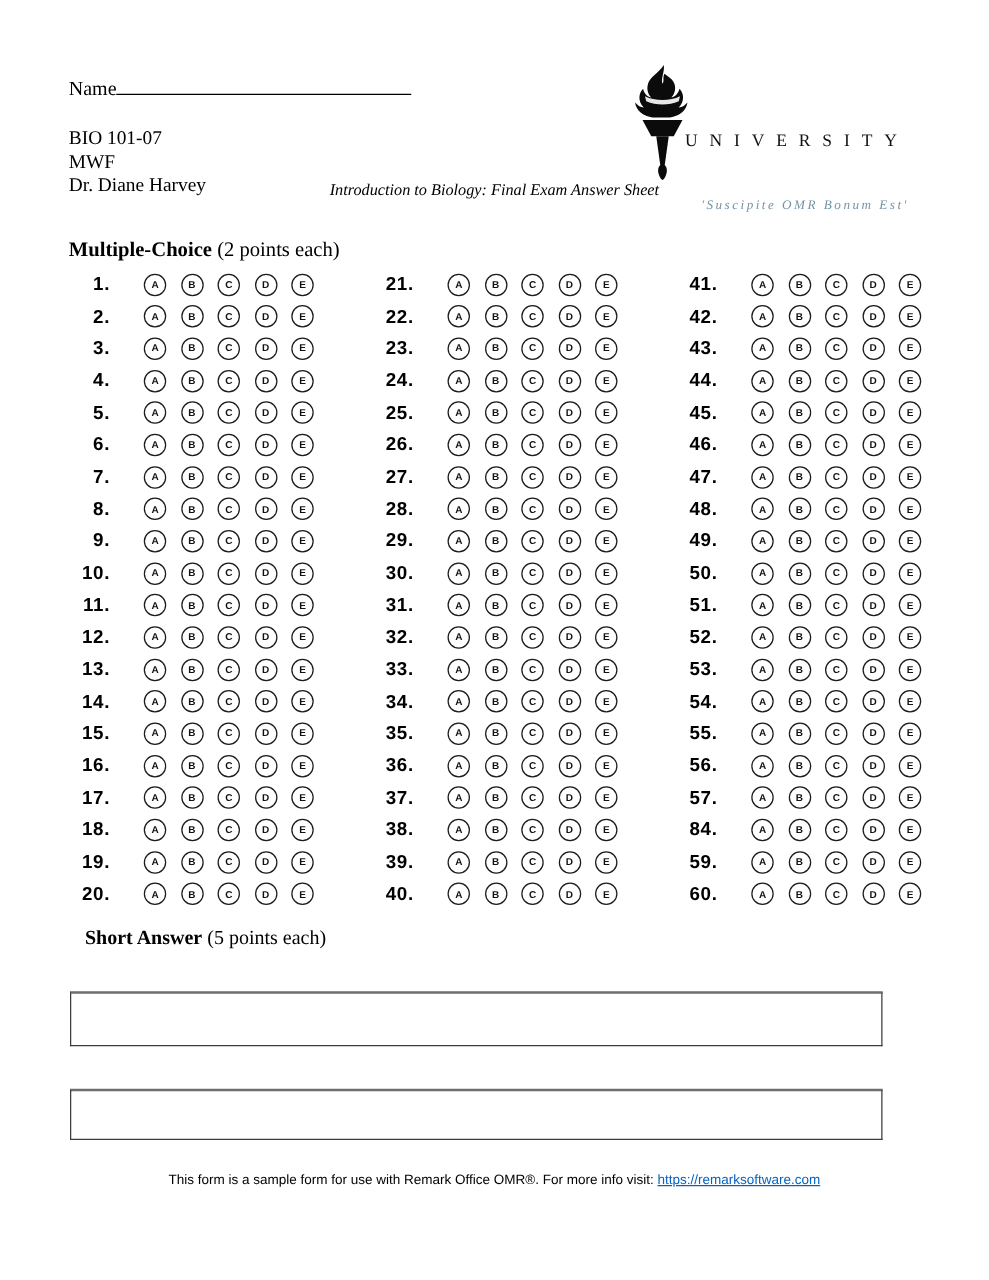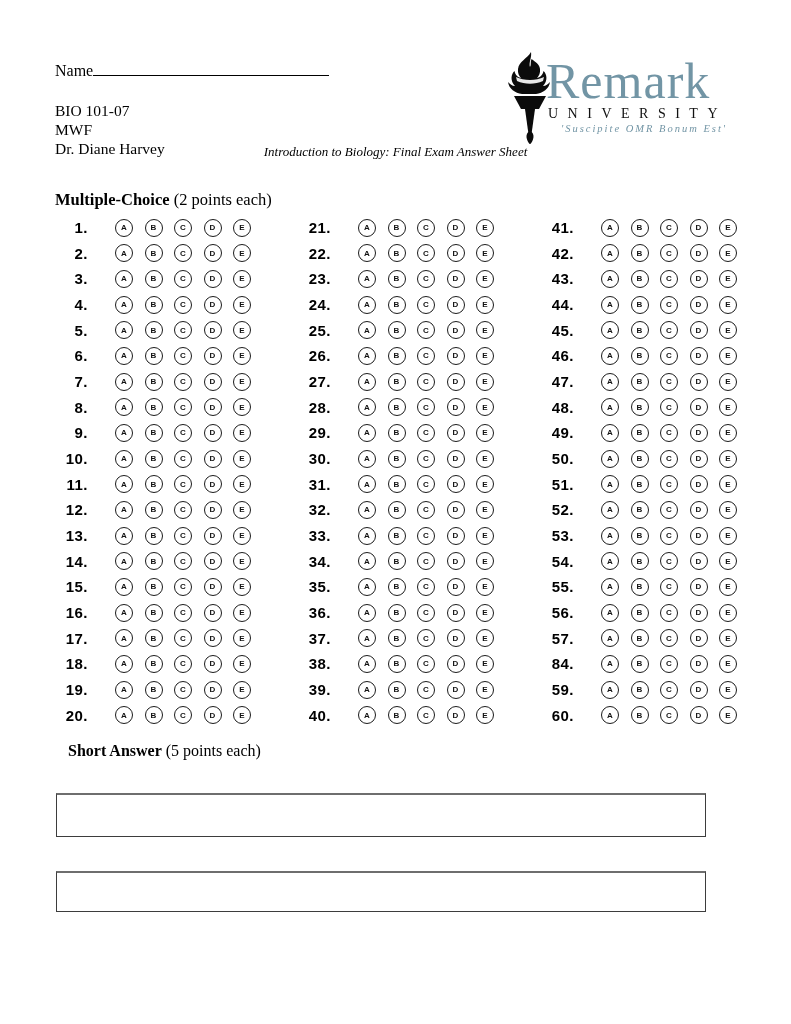--- a/index.html
+++ b/index.html
@@ -136,23 +136,22 @@
 </div>
 
 <div class="logo">
   <svg class="torch" viewBox="0 0 44 92" aria-hidden="true">
     <path fill="#0b0b0b" d="M23 0c-4 7-12 9-13 17-0.5 4 1 7 3 9-4-1-6-4-6.5-7C3 22 2 29 7 34c-3 0-5-2-7-4 1 7 7 11 14 12h14c7-1 13-5 14-12-2 2-4 4-7 4 5-5 4-12 0.5-15-0.5 3-2.5 6-6.5 7 2-2 3.5-5 3-9-0.6-5-4.5-7-8.5-10-1.5 3 0 6-1.5 8C20.5 11 24 5 23 0z"></path>
     <path fill="#0b0b0b" d="M6 44h32l-7 13H13L6 44z"></path>
     <path fill="#0b0b0b" d="M17 57h10l-3.2 23h-3.6L17 57z"></path>
     <path fill="#0b0b0b" d="M20.2 80h3.6c2 2 2.2 5 1 8-0.8 2.2-2 4-2.8 4-0.8 0-2-1.8-2.8-4-1.2-3-1-6 1-8z"></path>
     <path fill="#ffffff" d="M8 25c8 4 20 4 28 0l-1 4c-8 3.5-18 3.5-26 0l-1-4z" opacity="0.9"></path>
   </svg>
-  <div class="logo-brand brand-color" style="color: rgb(114, 149, 165);">Remark</div>
   <div class="logo-university">UNIVERSITY</div>
-  <div class="logo-motto brand-color" style="color: rgb(114, 149, 165);">'Suscipite OMR Bonum Est'</div>
+  <div class="logo-motto brand-color" style="color: rgb(114, 149, 165); margin-top: 36px;">'Suscipite OMR Bonum Est'</div>
 </div>
 
 <div class="course-block">
   <div>BIO 101-07</div>
   <div>MWF</div>
   <div>Dr. Diane Harvey</div>
 </div>
 
 <div class="sheet-title">Introduction to Biology: Final Exam Answer Sheet</div>
 
@@ -657,13 +656,14 @@
   <span>(5 points each)</span>
 </div>
 
 <div class="sa-qlabel" id="sa-q1-label">61.</div>
 <div class="sa-box" id="sa-box-1"></div>
 
 <div class="sa-qlabel" id="sa-q2-label">62.</div>
 <div class="sa-box" id="sa-box-2"></div>
 
 <div class="footer">
+  <div><span>This form is a sample form for use with Remark Office OMR®. For more info visit: </span><a href="#" class="link-color" style="color: rgb(5, 99, 193);">https://remarksoftware.com</a></div>
 </div>
 
 </body></html>

